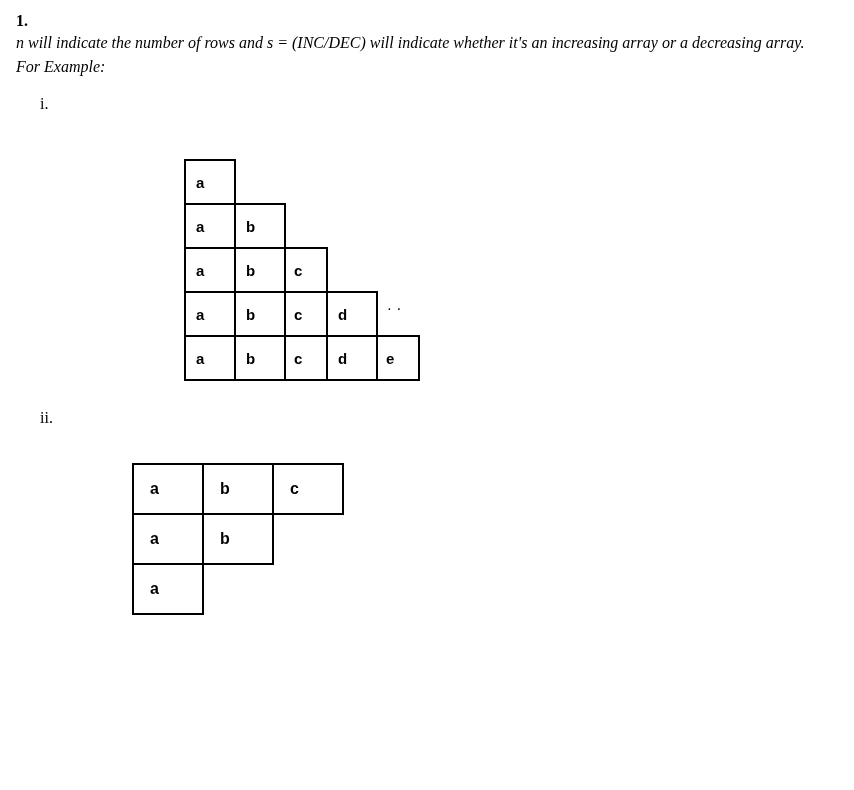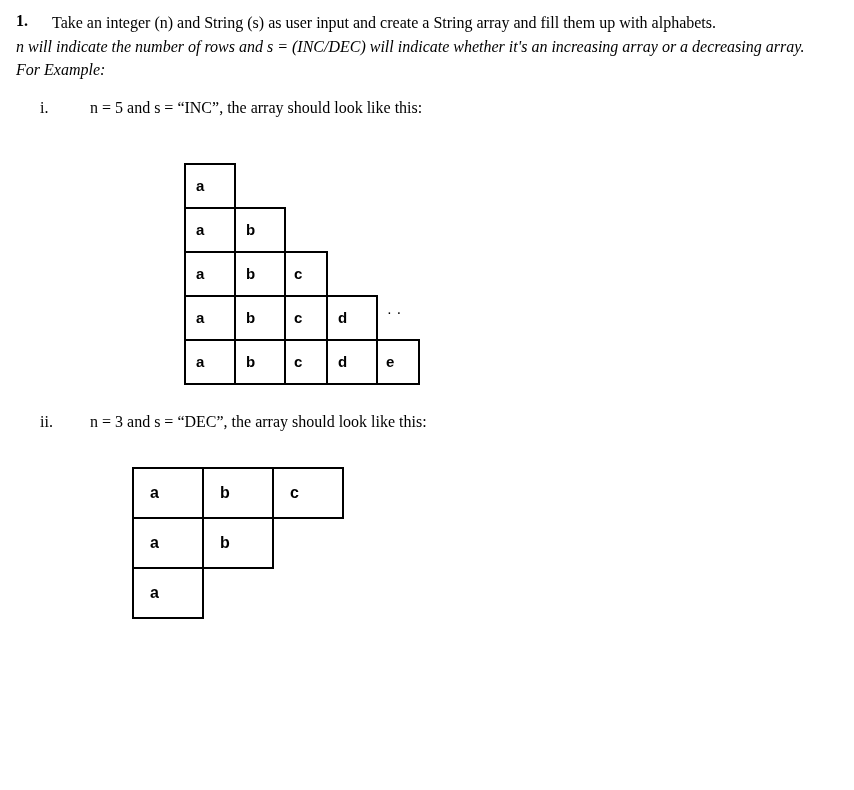--- a/index.html
+++ b/index.html
@@ -91,28 +91,26 @@
       font-weight: bold;
       font-family: Arial, sans-serif;
       letter-spacing: 2px;
     }
   </style>
 </head>
 <body>
 
 <div class="q-header">
   <span class="q-number">1.</span>
-  <span class="q-text">Take an integer (n) and String (s) as user input and create a String array and fill them up with alphabets.</span>
 </div>
 <div class="q-line2">n will indicate the number of rows and s = (INC/DEC) will indicate whether it's an increasing array or a decreasing array.</div>
 <div class="q-line3">For Example:</div>
 
 <div class="example-row">
   <span class="roman">i.</span>
-  <span class="example-text">n = 5 and s = “INC”, the array should look like this:</span>
 </div>
 
 <div class="grid-wrap">
   <div class="grow">
     <div class="cell">a</div>
   </div>
   <div class="grow">
     <div class="cell">a</div>
     <div class="cell">b</div>
   </div>
@@ -132,21 +130,20 @@
     <div class="cell">a</div>
     <div class="cell">b</div>
     <div class="cell sm">c</div>
     <div class="cell">d</div>
     <div class="cell sm">e</div>
   </div>
 </div>
 
 <div class="example-row" style="margin-top:20px;">
   <span class="roman">ii.</span>
-  <span class="example-text">n = 3 and s = “DEC”, the array should look like this:</span>
 </div>
 
 <div class="grid-wrap dec">
   <div class="grow">
     <div class="cell">a</div>
     <div class="cell">b</div>
     <div class="cell">c</div>
   </div>
   <div class="grow">
     <div class="cell">a</div>

